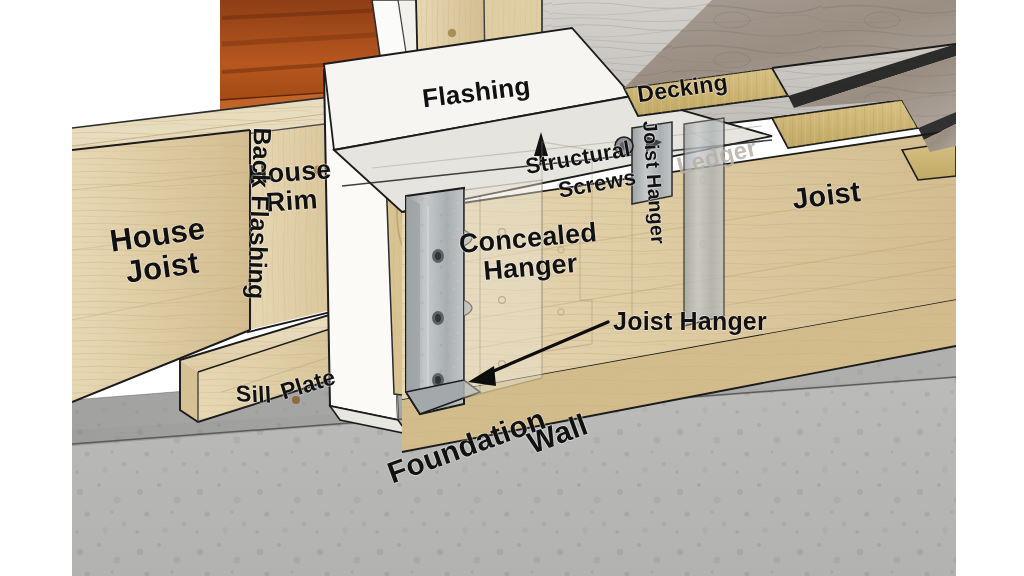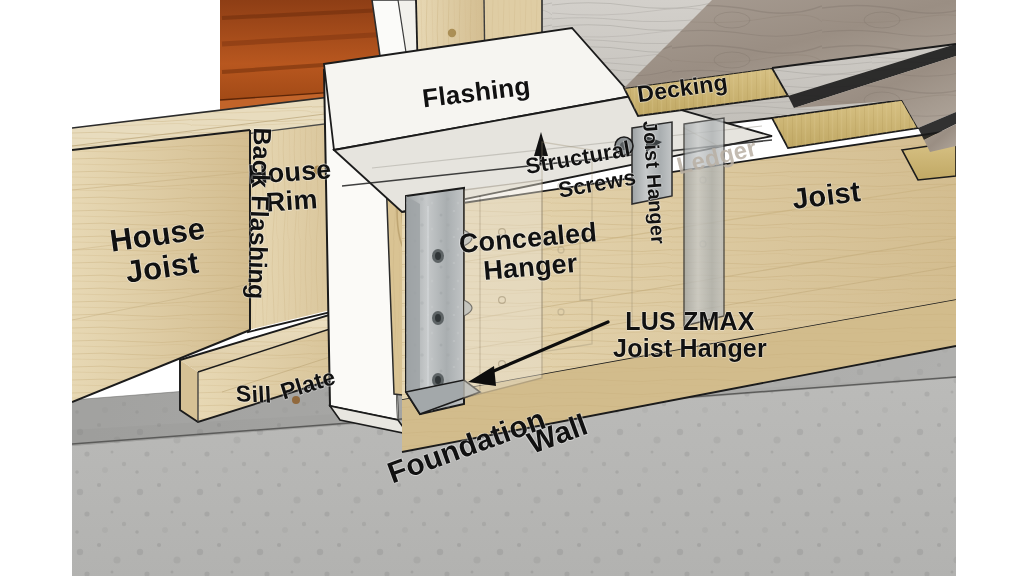--- a/index.html
+++ b/index.html
@@ -359,21 +359,20 @@
     <div class="lbl stroke center" style="left:388px;top:224px;font-size:27px;transform:rotate(-5deg);">Concealed
 Hanger</div>
 
     <div class="lbl stroke" style="left:453px;top:146px;font-size:22px;transform:rotate(-10deg);">Structural</div>
 
     <div class="lbl stroke" style="left:486px;top:172px;font-size:22px;transform:rotate(-10deg);">Screws</div>
 
     <div class="lbl faint" style="left:604px;top:144px;font-size:24px;transform:rotate(-14deg);">Ledger</div>
 
     <div style="position:absolute;left:518px;top:308px;width:200px;text-align:center;">
-      <div class="lbl stroke" style="position:static;font-size:25px;">LUS ZMAX</div>
       <div class="lbl stroke" style="position:static;font-size:25px;">Joist Hanger</div>
     </div>
 
   </div>
 
   <div style="position:absolute;left:0;top:0;width:72px;height:576px;background:#ffffff;"></div>
   <div style="position:absolute;left:956px;top:0;width:68px;height:576px;background:#ffffff;"></div>
 
 </div>
 

